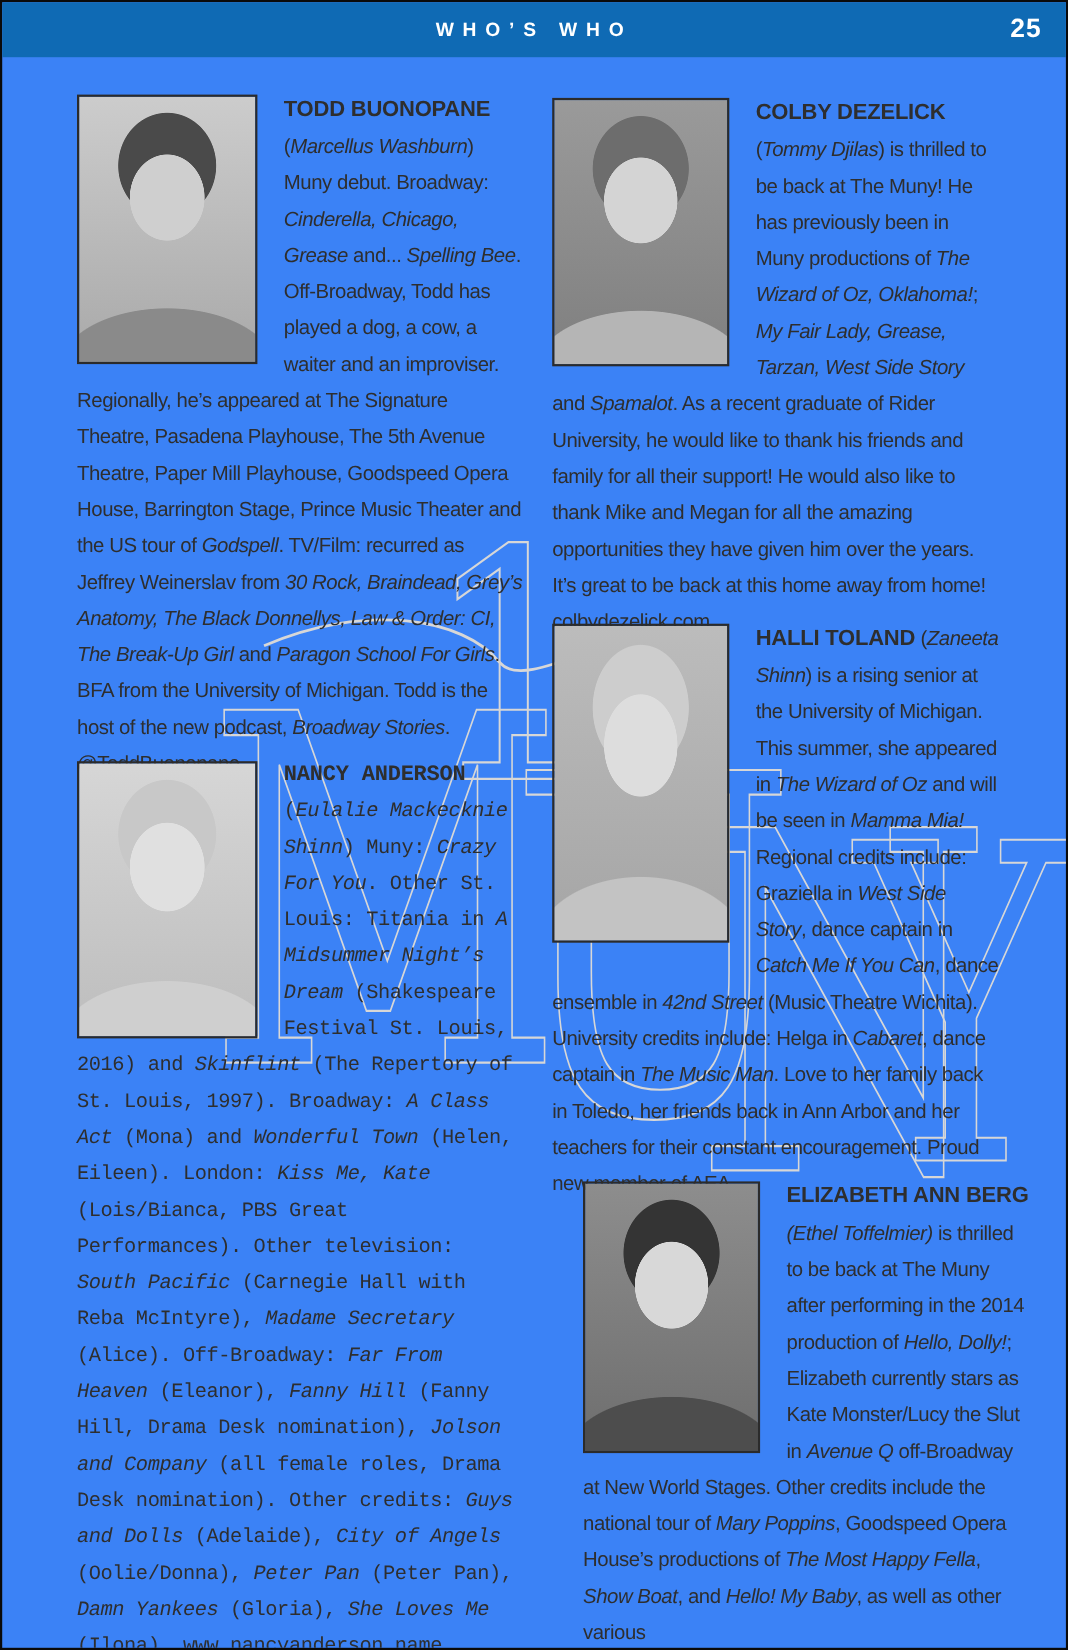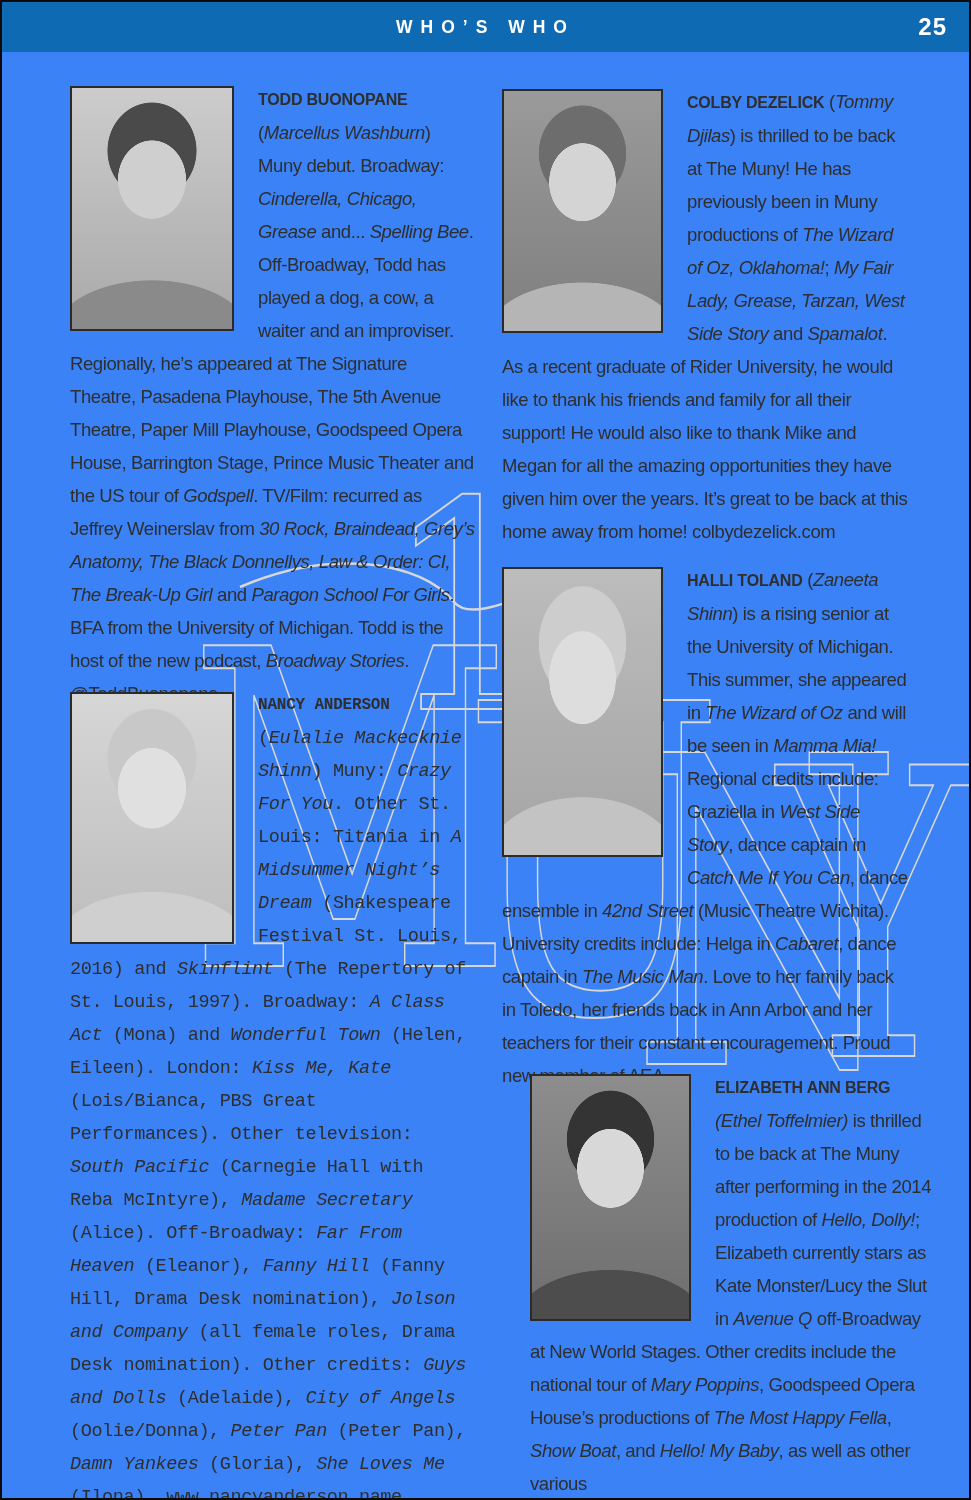--- a/index.html
+++ b/index.html
@@ -44,21 +44,21 @@
   .wm-4{left:776px;top:716px;font-size:400px;} 
   .wm-swoosh{position:absolute;left:0;top:0;}
   
   .bio{position:absolute;z-index:1;font-size:18.5px;line-height:33px;letter-spacing:-0.4px;}
   .bio-todd     {left:68px; top:80px;  width:405px;}
   .bio-nancy    {left:68px; top:686px; width:405px;font-family:Liberation Mono, monospace;}
   .bio-colby    {left:500px;top:83px;  width:408px;}
   .bio-halli    {left:500px;top:561px; width:408px;}
   .bio-elizabeth{left:528px;top:1068px;width:408px;}
   .bio-text{margin:0;}
-  .bio-name{font-weight:bold;font-size:16px;letter-spacing:-0.2px;}
+  .bio-name{font-weight:bold;font-size:20px;letter-spacing:-0.2px;}
   .bio-text em{font-style:italic;}
   
   .photo{
     float:left;
     border:2px solid #2b2b2b;
     margin:4px 24px 6px 0;
     filter:grayscale(1);
     background:
       radial-gradient(ellipse 34% 26% at 50% 38%, var(--face) 0 62%, transparent 63%),
       radial-gradient(ellipse 46% 33% at 50% 26%, var(--hair) 0 60%, transparent 61%),

